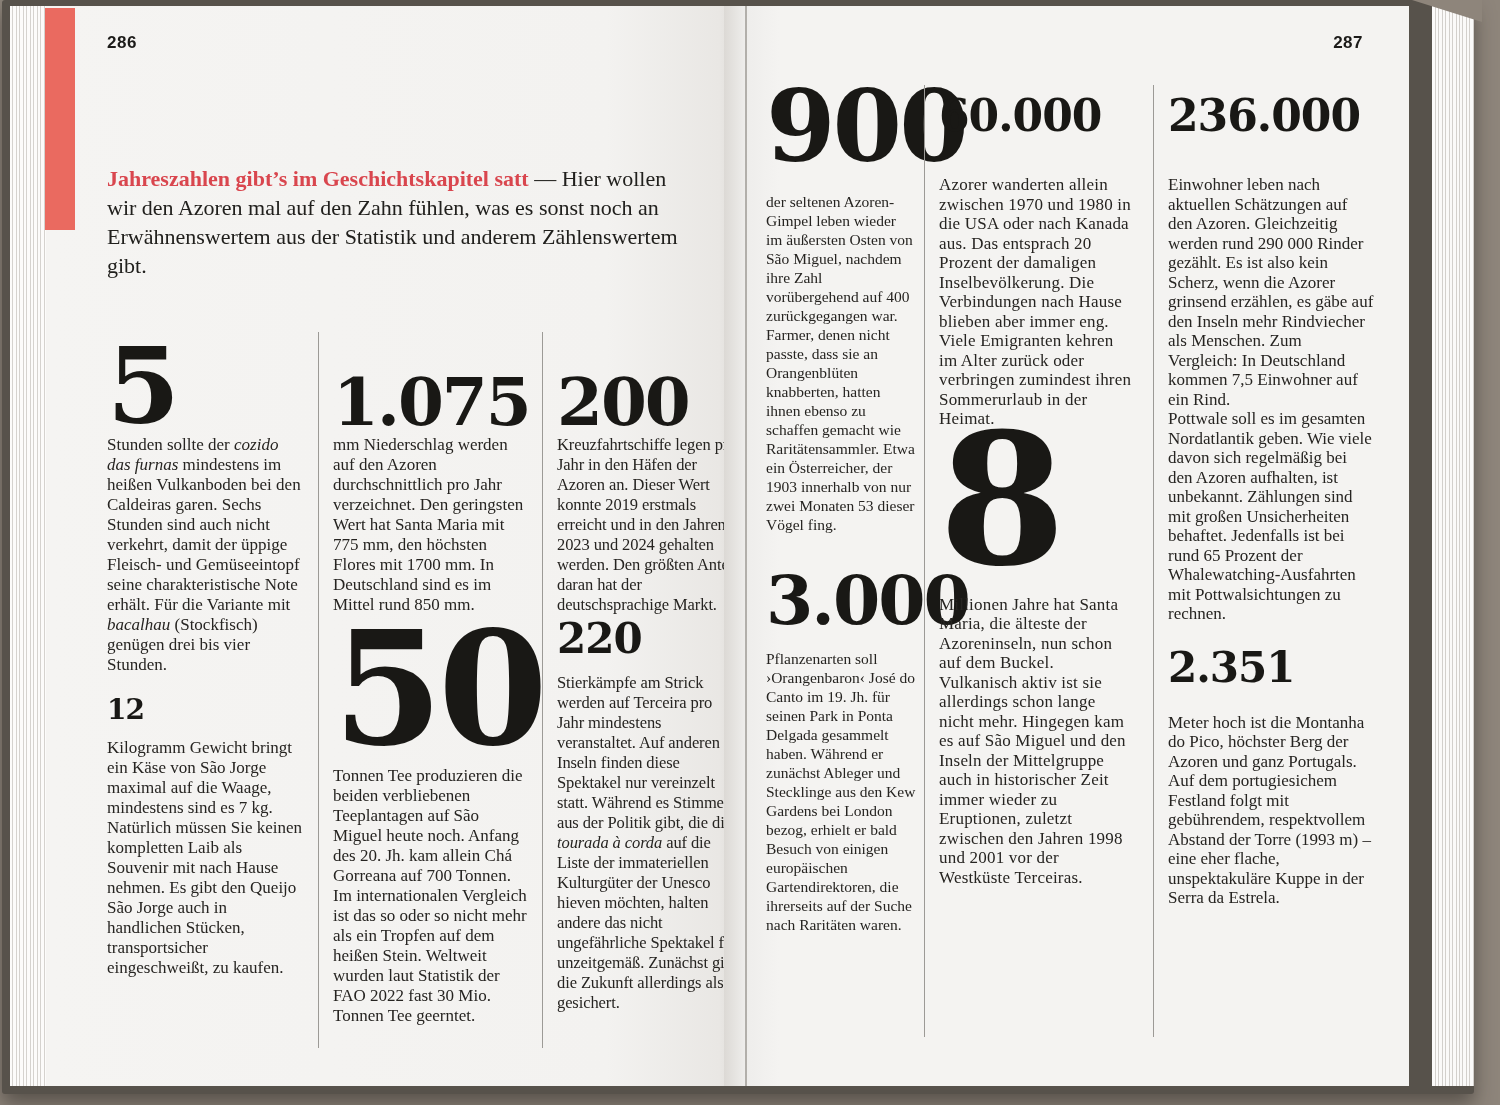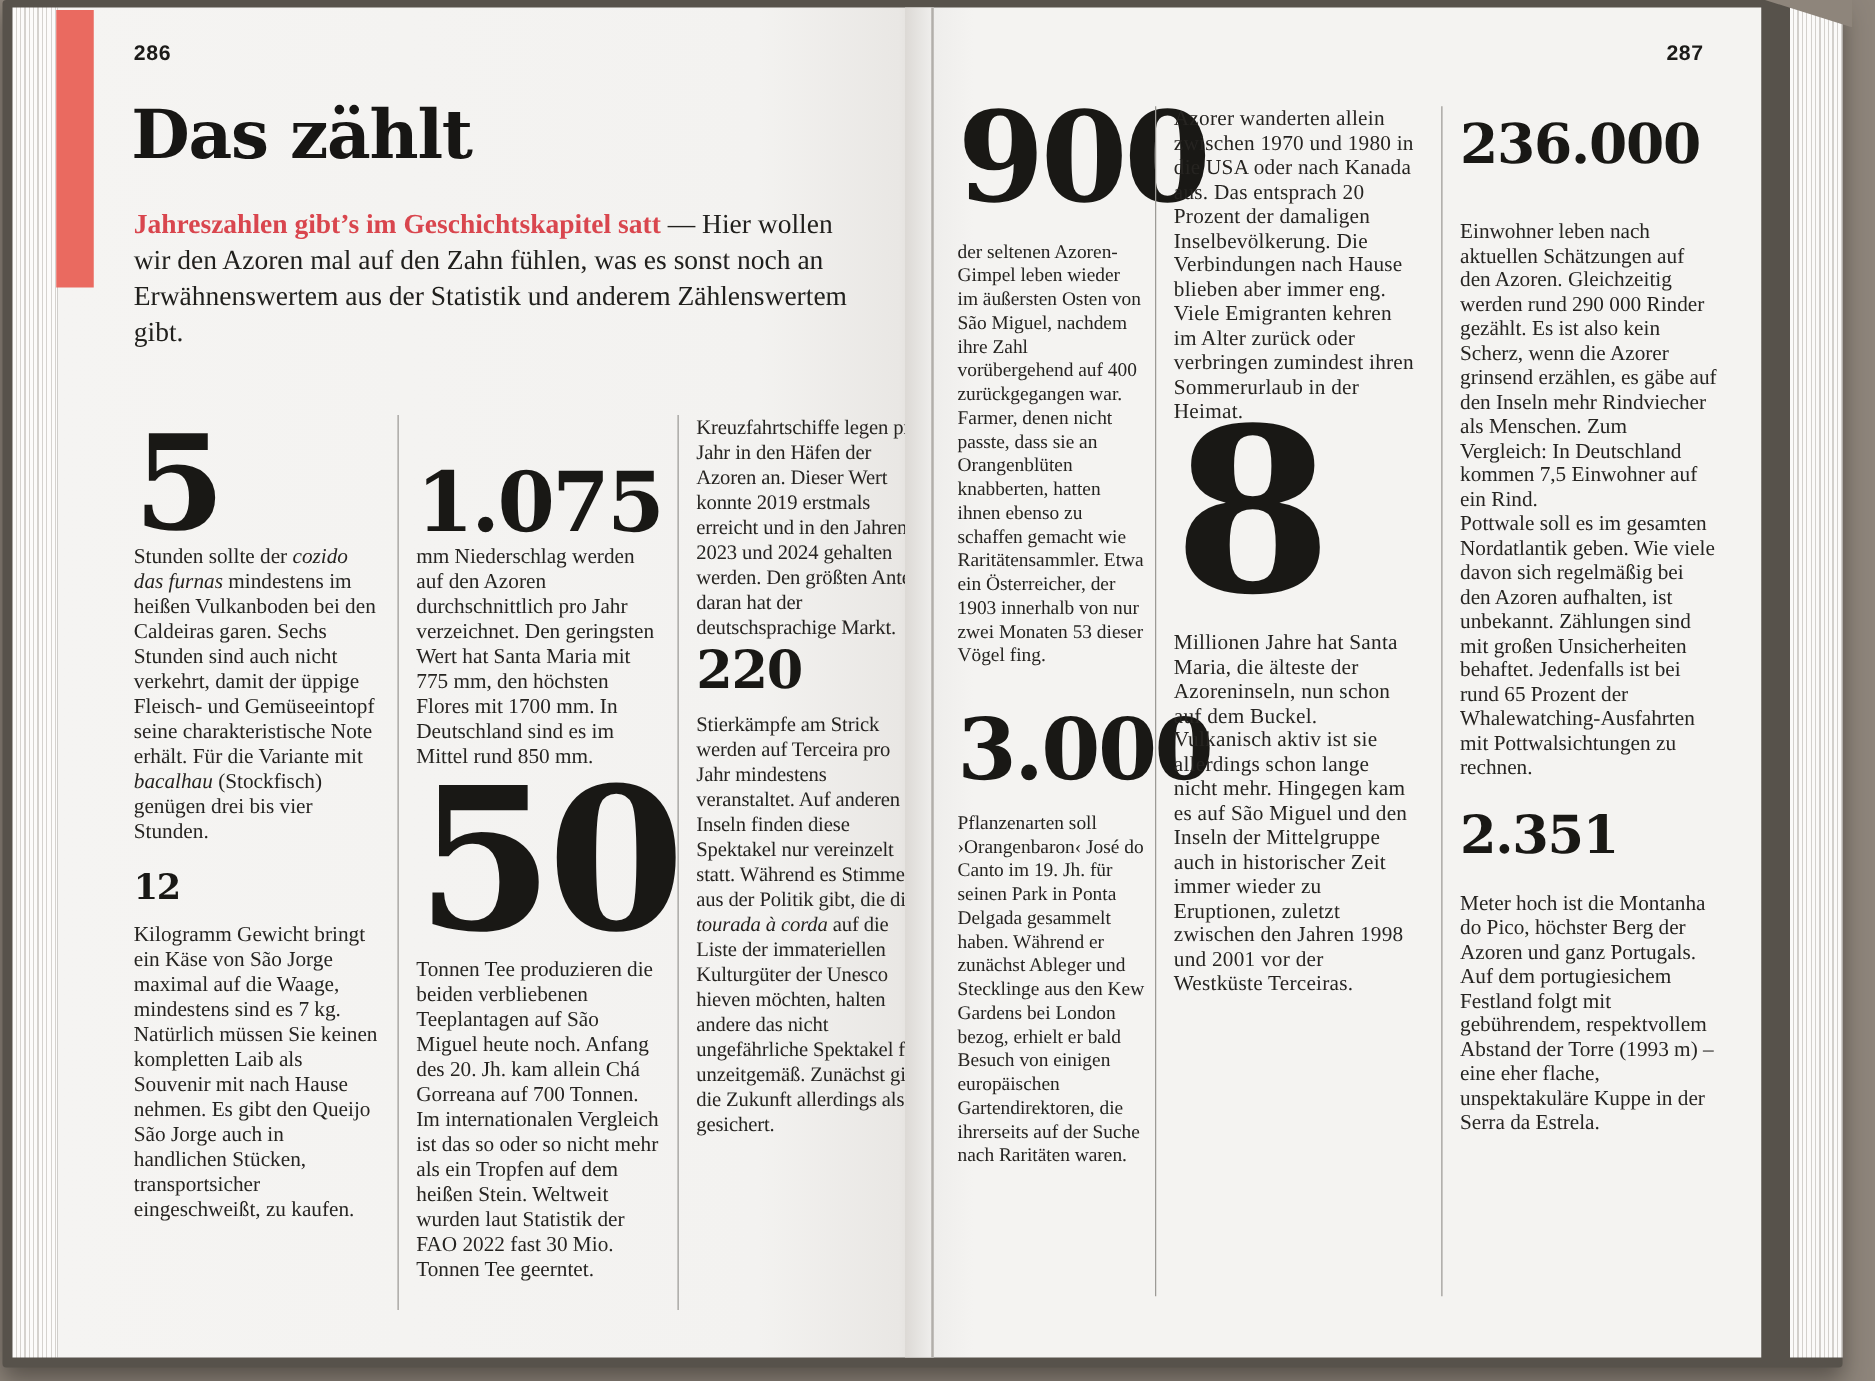--- a/index.html
+++ b/index.html
@@ -87,21 +87,20 @@
 <body>
 
 <div class="scene">
   <div class="cover"></div>
   <div class="edge-left"></div>
   <div class="edge-right"></div>
   <div class="corner-tr"></div>
 
   <div class="page page-l">
     <div class="pagenum pn-l">286</div>
-    <h1 class="title">Das zählt</h1>
     <p class="lead">
       <span class="lead-red">Jahreszahlen gibt’s im Geschichtskapitel satt</span>
       <span>— Hier wollen wir den Azoren mal auf den Zahn fühlen, was es sonst noch an Erwähnenswertem aus der Statistik und anderem Zählenswertem gibt.</span>
     </p>
 
     <div class="cols cols-l">
       <div class="col cl1">
         <section class="stat">
           <div class="numbox">
             <span class="num n5">5</span>
@@ -122,20 +121,23 @@
           <p class="body"><span>mm Niederschlag werden auf den Azoren durchschnittlich pro Jahr verzeichnet. Den geringsten Wert hat Santa Maria mit 775 mm, den höchsten Flores mit 1700 mm. In Deutschland sind es im Mittel rund 850 mm.</span></p>
         </section>
         <section class="stat">
           <div class="num n50">50</div>
           <p class="body"><span>Tonnen Tee produzieren die beiden verbliebenen Teeplantagen auf São Miguel heute noch. Anfang des 20. Jh. kam allein Chá Gorreana auf 700 Tonnen. Im internationalen Vergleich ist das so oder so nicht mehr als ein Tropfen auf dem heißen Stein. Weltweit wurden laut Statistik der FAO 2022 fast 30 Mio. Tonnen Tee geerntet.</span></p>
         </section>
       </div>
 
       <div class="col cl3 rule">
         <section class="stat">
+          <div class="numbox">
+            <span class="num n200">200</span>
+          </div>
           <p class="body"><span>Kreuzfahrtschiffe legen pro Jahr in den Häfen der Azoren an. Dieser Wert konnte 2019 erstmals erreicht und in den Jahren 2023 und 2024 gehalten werden. Den größten Anteil daran hat der deutschsprachige Markt.</span></p>
         </section>
         <section class="stat">
           <div class="num n220">220</div>
           <p class="body"><span>Stierkämpfe am Strick werden auf Terceira pro Jahr mindestens veranstaltet. Auf anderen Inseln finden diese Spektakel nur vereinzelt statt. Während es Stimmen aus der Politik gibt, die die </span><i>tourada à corda</i><span> auf die Liste der immateriellen Kulturgüter der Unesco hieven möchten, halten andere das nicht ungefährliche Spektakel für unzeitgemäß. Zunächst gilt die Zukunft allerdings als gesichert.</span></p>
         </section>
       </div>
     </div>
   </div>
 
@@ -149,20 +151,21 @@
           <p class="body"><span>der seltenen Azoren-Gimpel leben wieder im äußersten Osten von São Miguel, nachdem ihre Zahl vorübergehend auf 400 zurückgegangen war. Farmer, denen nicht passte, dass sie an Orangenblüten knabberten, hatten ihnen ebenso zu schaffen gemacht wie Raritätensammler. Etwa ein Österreicher, der 1903 innerhalb von nur zwei Monaten 53 dieser Vögel fing.</span></p>
         </section>
         <section class="stat">
           <div class="num n3000">3.000</div>
           <p class="body"><span>Pflanzenarten soll ›Orangenbaron‹ José do Canto im 19. Jh. für seinen Park in Ponta Delgada gesammelt haben. Während er zunächst Ableger und Stecklinge aus den Kew Gardens bei London bezog, erhielt er bald Besuch von einigen europäischen Gartendirektoren, die ihrerseits auf der Suche nach Raritäten waren.</span></p>
         </section>
       </div>
 
       <div class="col cr2 rule">
         <section class="stat">
+          <div class="num n60000">60.000</div>
           <p class="body"><span>Azorer wanderten allein zwischen 1970 und 1980 in die USA oder nach Kanada aus. Das entsprach 20 Prozent der damaligen Inselbevölkerung. Die Verbindungen nach Hause blieben aber immer eng. Viele Emigranten kehren im Alter zurück oder verbringen zumindest ihren Sommerurlaub in der Heimat.</span></p>
         </section>
         <section class="stat">
           <div class="num n8">8</div>
           <p class="body"><span>Millionen Jahre hat Santa Maria, die älteste der Azoreninseln, nun schon auf dem Buckel. Vulkanisch aktiv ist sie allerdings schon lange nicht mehr. Hingegen kam es auf São Miguel und den Inseln der Mittelgruppe auch in historischer Zeit immer wieder zu Eruptionen, zuletzt zwischen den Jahren 1998 und 2001 vor der Westküste Terceiras.</span></p>
         </section>
       </div>
 
       <div class="col cr3 rule">
         <section class="stat">

